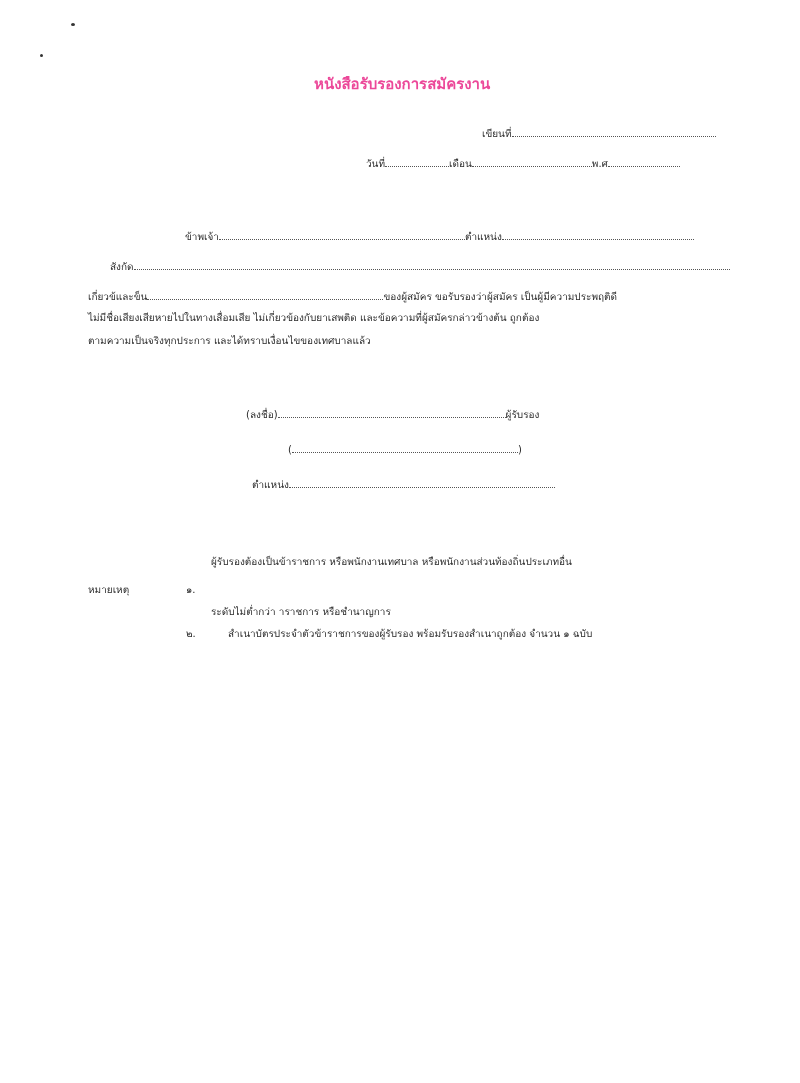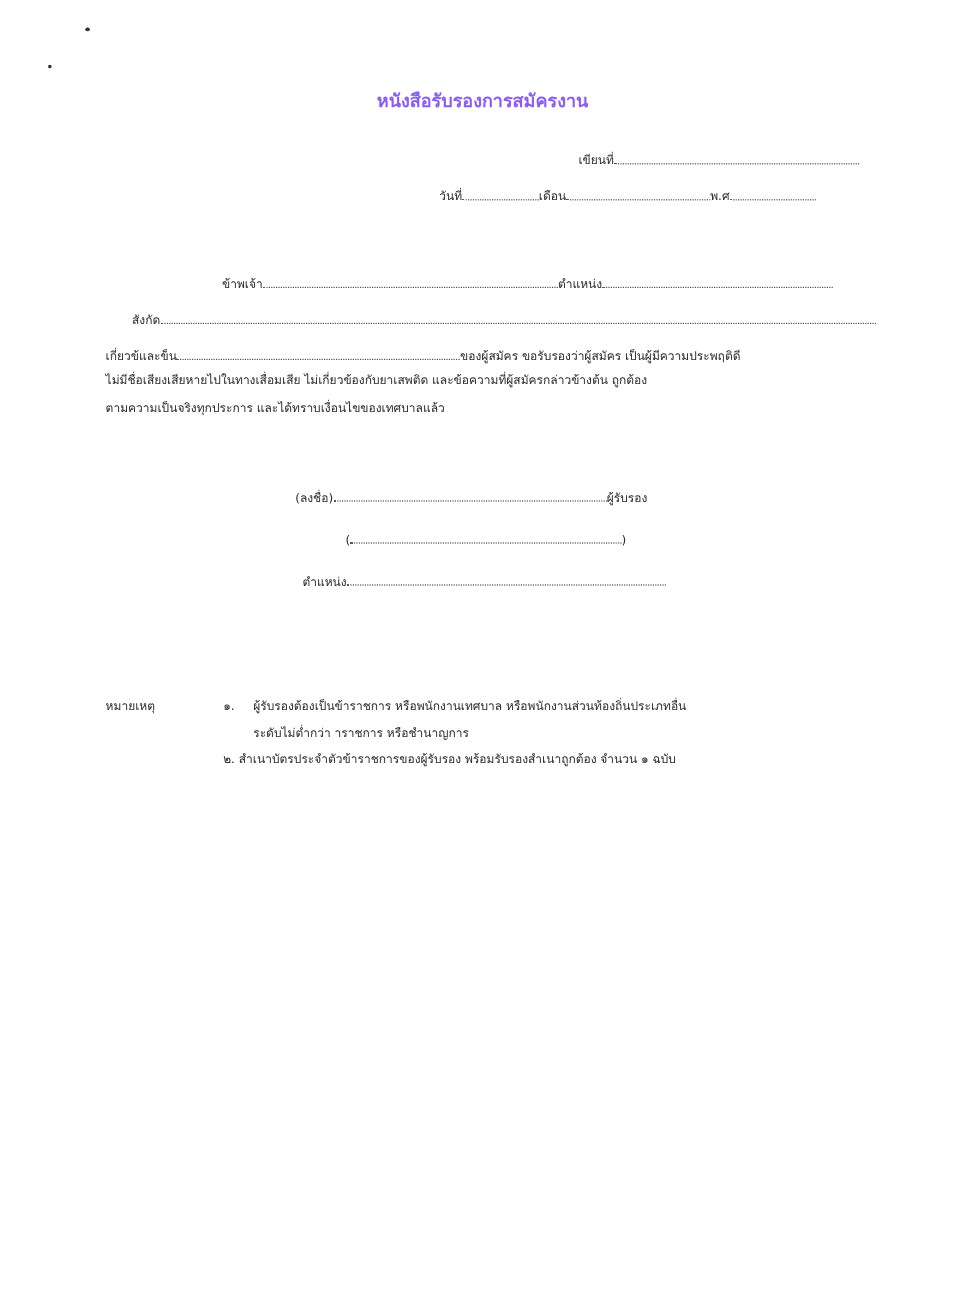--- a/index.html
+++ b/index.html
@@ -2,21 +2,21 @@
 <html><head>
   <meta charset="utf-8">
   <style>
     html, body { margin: 0; padding: 0; }
     body {
       width: 800px; height: 1083px; background: #ffffff; position: relative;
       font-family: "DejaVu Sans", sans-serif; color: #2a2a2a; overflow: hidden;
     }
     .abs { position: absolute; white-space: nowrap; }
     .txt { font-size: 10px; line-height: 20px; }
-    .title { font-size: 15px; font-weight: bold; color: #8b5cf6; }
+    .title { font-size: 15px; font-weight: bold; color: #ec4899; }
     .dots { display: inline-block; border-bottom: 1px dotted #555; height: 14px; vertical-align: baseline; }
     .speck { position: absolute; background: #333; border-radius: 50%; }
   </style>
 </head>
 <body>
 
 <div>
 
   <div class="speck" style="left:71px;top:23px;width:4px;height:3px;"></div>
   <div class="speck" style="left:40px;top:54px;width:3px;height:3px;"></div>
@@ -47,18 +47,18 @@
   </div>
   <div class="abs txt" style="left:288px;top:438px;">
     <span>(</span><span class="dots" style="width:226px;"></span><span>)</span>
   </div>
   <div class="abs txt" style="left:252px;top:473px;">
     <span>ตำแหน่ง</span><span class="dots" style="width:266px;"></span>
   </div>
 
   <div class="abs txt" style="left:88px;top:580px;">หมายเหตุ</div>
   <div class="abs txt" style="left:186px;top:580px;">๑.</div>
-  <div class="abs txt" style="left:211px;top:580px;">ผู้รับรองต้องเป็นข้าราชการ หรือพนักงานเทศบาล หรือพนักงานส่วนท้องถิ่นประเภทอื่น</div>
+  <div class="abs txt" style="left:211px;top:552px;">ผู้รับรองต้องเป็นข้าราชการ หรือพนักงานเทศบาล หรือพนักงานส่วนท้องถิ่นประเภทอื่น</div>
   <div class="abs txt" style="left:211px;top:602px;">ระดับไม่ต่ำกว่า าราชการ หรือชำนาญการ</div>
   <div class="abs txt" style="left:186px;top:624px;">๒.</div>
-  <div class="abs txt" style="left:199px;top:624px;">สำเนาบัตรประจำตัวข้าราชการของผู้รับรอง พร้อมรับรองสำเนาถูกต้อง จำนวน ๑ ฉบับ</div>
+  <div class="abs txt" style="left:228px;top:624px;">สำเนาบัตรประจำตัวข้าราชการของผู้รับรอง พร้อมรับรองสำเนาถูกต้อง จำนวน ๑ ฉบับ</div>
 
 </div>
 
 </body></html>

